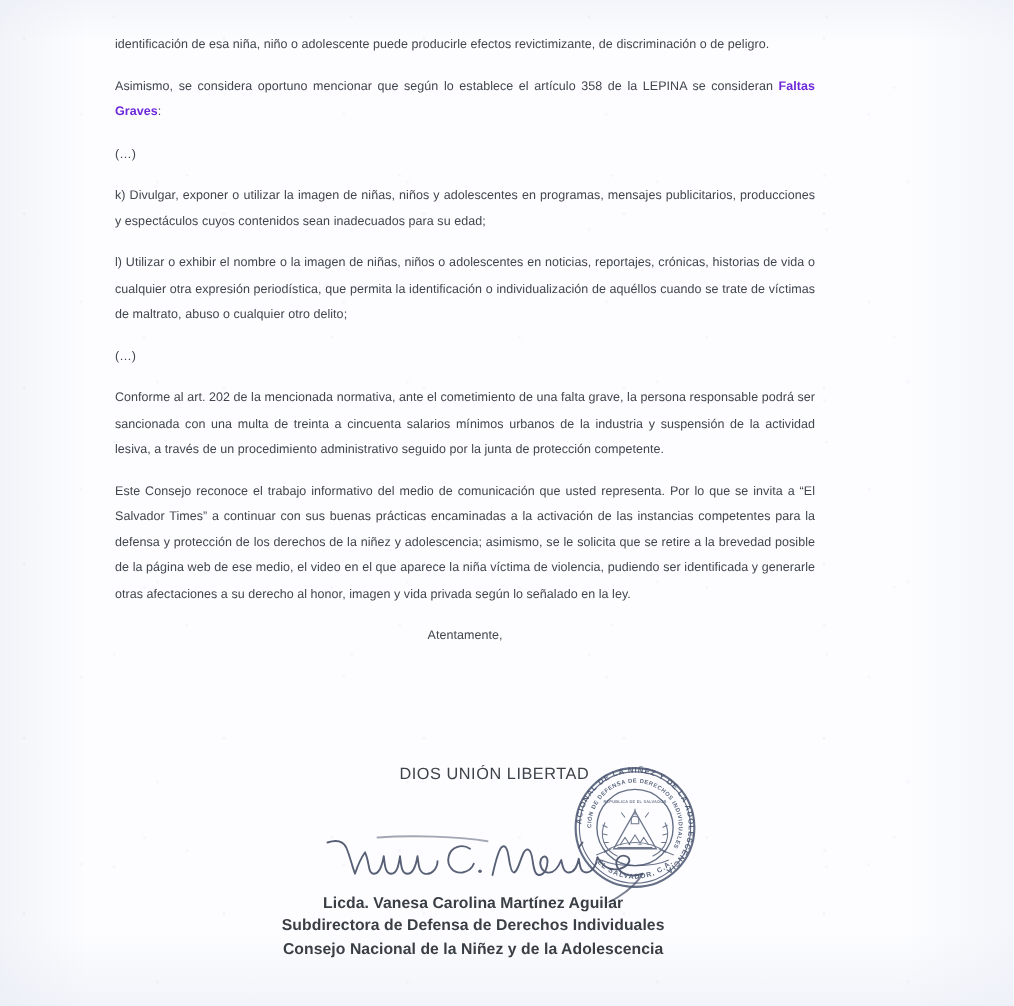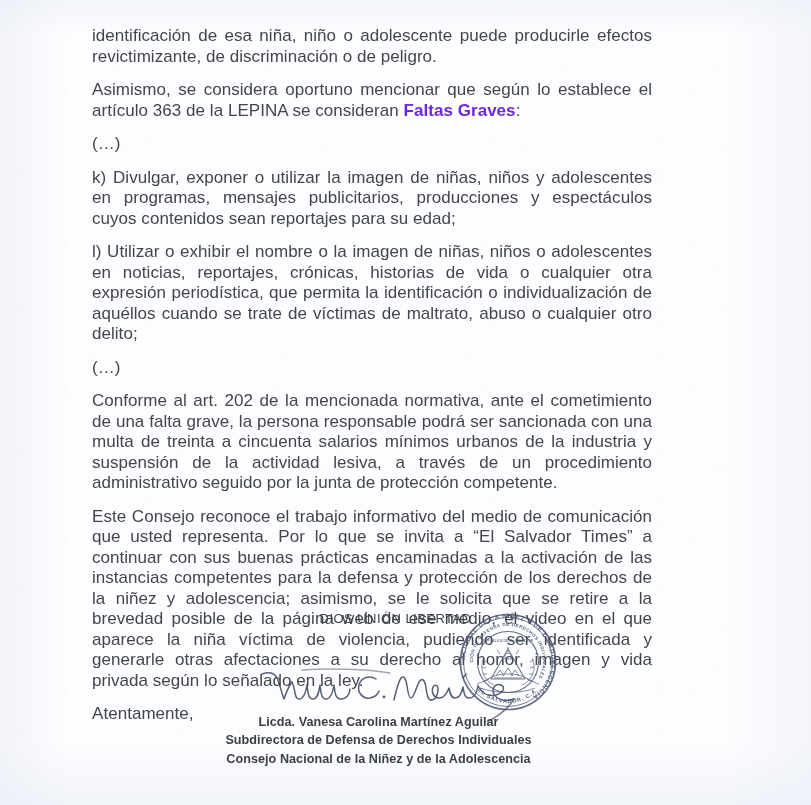--- a/index.html
+++ b/index.html
@@ -43,27 +43,27 @@
   }
 
   .body-col {
     position: absolute;
     left: 92px;
     top: 26px;
     width: 572px;
   }
   p.para {
     margin: 0 12px 13px 0;
-    font-size: 17px;
+    font-size: 10px;
     line-height: 20.5px;
     text-align: justify;
     color: #41464e;
     letter-spacing: 0.04px;
   }
-  p.para:last-child { margin-bottom: 0; }
+  p.para:last-child { margin-bottom: 0; text-align: center; }
   p.ellipsis {
     text-align: left;
     margin-bottom: 13px;
   }
   b.bold { font-weight: 700; color: #6d28d9; }
   .motto {
     position: absolute;
     left: 0; right: 0;
     top: 611px;
     text-align: center;
@@ -114,25 +114,25 @@
 
 <div class="page">
 
   <div class="scan-tint"></div>
   <div class="scan-speckle"></div>
 
   <div class="body-col">
 
     <p class="para">identificación de esa niña, niño o adolescente puede producirle efectos revictimizante, de discriminación o de peligro.</p>
 
-    <p class="para"><span>Asimismo, se considera oportuno mencionar que según lo establece el artículo 363 de la LEPINA se consideran </span><b class="bold">Faltas Graves</b><span>:</span></p>
+    <p class="para"><span>Asimismo, se considera oportuno mencionar que según lo establece el artículo 358 de la LEPINA se consideran </span><b class="bold">Faltas Graves</b><span>:</span></p>
 
     <p class="para ellipsis">(…)</p>
 
-    <p class="para">k) Divulgar, exponer o utilizar la imagen de niñas, niños y adolescentes en programas, mensajes publicitarios, producciones y espectáculos cuyos contenidos sean reportajes para su edad;</p>
+    <p class="para">k) Divulgar, exponer o utilizar la imagen de niñas, niños y adolescentes en programas, mensajes publicitarios, producciones y espectáculos cuyos contenidos sean inadecuados para su edad;</p>
 
     <p class="para">l) Utilizar o exhibir el nombre o la imagen de niñas, niños o adolescentes en noticias, reportajes, crónicas, historias de vida o cualquier otra expresión periodística, que permita la identificación o individualización de aquéllos cuando se trate de víctimas de maltrato, abuso o cualquier otro delito;</p>
 
     <p class="para ellipsis">(…)</p>
 
 
     <p class="para">Conforme al art. 202 de la mencionada normativa, ante el cometimiento de una falta grave, la persona responsable podrá ser sancionada con una multa de treinta a cincuenta salarios mínimos urbanos de la industria y suspensión de la actividad lesiva, a través de un procedimiento administrativo seguido por la junta de protección competente.</p>
 
     <p class="para">Este Consejo reconoce el trabajo informativo del medio de comunicación que usted representa. Por lo que se invita a “El Salvador Times” a continuar con sus buenas prácticas encaminadas a la activación de las instancias competentes para la defensa y protección de los derechos de la niñez y adolescencia; asimismo, se le solicita que se retire a la brevedad posible de la página web de ese medio, el video en el que aparece la niña víctima de violencia, pudiendo ser identificada y generarle otras afectaciones a su derecho al honor, imagen y vida privada según lo señalado en la ley.</p>
 

